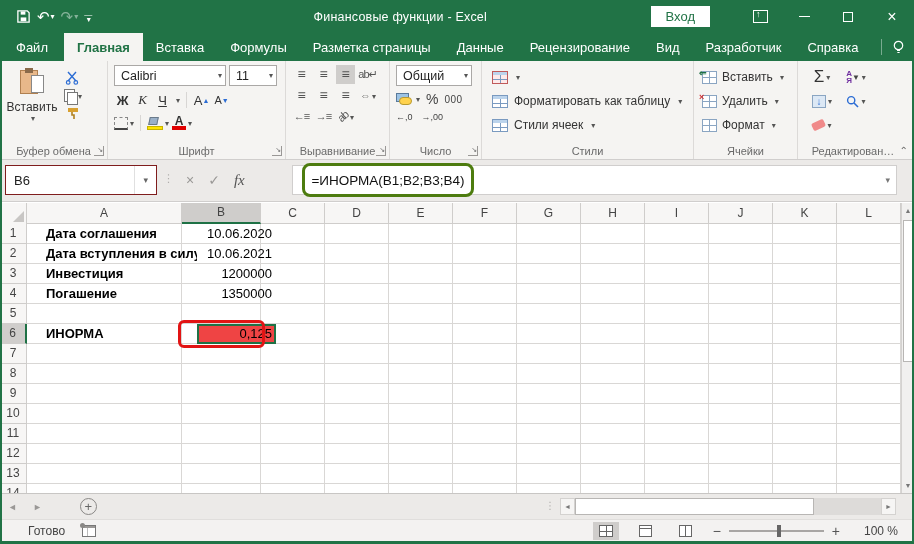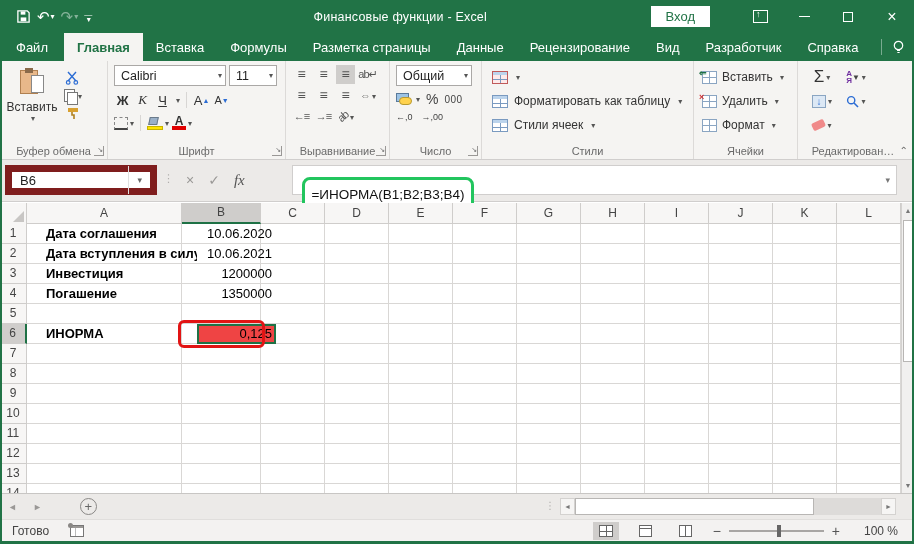--- a/index.html
+++ b/index.html
@@ -115,28 +115,28 @@
   .g-edit { width:110px; padding-left:8px; }
   .editgrid { display:grid; grid-template-columns:32px 36px; grid-auto-rows:24px; align-items:center; }
   .sigma { font-size:17px; color:#333; }
   .sort-ico { font-size:8px; line-height:7px; color:#7030a0; font-weight:bold; text-align:center; }
   .filldown { width:14px; height:13px; border:1px solid #8aa5c2; background:#dce8f5; color:#2b6cd4; font-size:10px; line-height:12px; text-align:center; font-weight:bold; }
   .eraser { width:13px; height:8px; background:#f08a8a; border-radius:2px; transform:rotate(-25deg); }
   .collapse { position:absolute; right:6px; bottom:3px; font-size:10px; color:#666; cursor:pointer; }
 
   
   .fbar { position:absolute; left:0; top:160px; width:914px; height:42px; background:#eceae8; border-bottom:1px solid #d0cecd; }
-  .namebox { position:absolute; left:5px; top:5px; width:152px; height:30px; background:#fff; border:7px solid #7f1d1d; display:flex; align-items:center; font-size:13px; color:#222; padding-left:8px; }
+  .namebox { position:absolute; left:5px; top:5px; width:152px; height:30px; background:#fff; border:1px solid #7f1d1d; display:flex; align-items:center; font-size:13px; color:#222; padding-left:8px; }
   .namebox .nbdd { margin-left:auto; padding-right:8px; font-size:9px; color:#666; border-left:1px solid #e0e0e0; padding-left:8px; line-height:28px; height:28px; cursor:pointer; }
   .fdots { position:absolute; left:163px; top:12px; color:#b0aeac; font-size:11px; letter-spacing:1px; }
   .fbtns { position:absolute; left:176px; top:5px; height:30px; display:flex; align-items:center; gap:14px; padding:0 10px; font-size:14px; color:#9a9896; }
   .fx { font-family:"Liberation Serif", serif; font-style:italic; font-size:15px; color:#555; }
   .formula-field { position:absolute; left:292px; top:5px; width:605px; height:30px; background:#fff; border:1px solid #d0cecd; }
   .fchev { position:absolute; right:6px; top:9px; font-size:9px; color:#777; }
-  .formula-hl { position:absolute; left:302px; top:17px; width:172px; height:34px; border:3px solid #22c55e; border-radius:8px; display:flex; align-items:center; justify-content:center; background:#fff; }
+  .formula-hl { position:absolute; left:302px; top:3px; width:172px; height:34px; border:3px solid #4d7c0f; border-radius:8px; display:flex; align-items:center; justify-content:center; background:#fff; }
   .formula-hl span { font-size:13.5px; color:#111; }
 
   
   .gridwrap { position:absolute; left:0; top:203px; width:901px; height:290px; overflow:hidden; background:#fff; }
   .hdr-row { position:absolute; left:0; top:0; height:21px; width:901px; display:flex; background:#f7f6f5; border-bottom:1px solid #cfcdcb; }
   .corner { width:27px; height:21px; border-right:1px solid #cfcdcb; position:relative; background:#f7f6f5; }
   .corner::after { content:""; position:absolute; right:2px; bottom:2px; border-left:11px solid transparent; border-bottom:11px solid #c8c6c4; }
   .col-h { height:21px; border-right:1px solid #cfcdcb; font-size:12px; color:#444; text-align:center; line-height:20px; cursor:pointer; }
   .col-h.sel { background:#cfcdcb; border-bottom:2px solid #1e7145; line-height:18px; }
   .rowhdrs { position:absolute; left:0; top:21px; width:27px; }
@@ -164,21 +164,21 @@
   .sheettab { background:#fff; color:#217346; font-weight:bold; border-left:1px solid #c8c6c4; border-right:1px solid #c8c6c4; border-bottom:2px solid #217346; display:flex; align-items:center; padding:0 18px; margin-left:40px; cursor:pointer; }
   .addsheet { width:17px; height:17px; border:1px solid #8a8886; border-radius:50%; color:#666; font-size:13px; line-height:15px; text-align:center; margin:4px 0 0 30px; cursor:pointer; }
   .hscroll { position:absolute; left:560px; top:4px; height:17px; width:336px; display:flex; align-items:center; }
   .hs-dots { position:absolute; left:-15px; top:2px; color:#b0aeac; font-size:10px; }
   .hs-arr { width:15px; height:17px; background:#f6f5f4; border:1px solid #d4d2d0; color:#777; font-size:7px; display:flex; align-items:center; justify-content:center; cursor:pointer; }
   .hs-track { flex:1; height:17px; background:#dddbd9; position:relative; }
   .hs-thumb { position:absolute; left:0; top:0; width:78%; height:17px; background:#fff; border:1px solid #b8b6b4; cursor:grab; }
 
   
   .statusbar { position:absolute; left:0; top:519px; width:914px; height:22px; background:#f3f2f1; border-top:1px solid #e0dedc; display:flex; align-items:center; font-size:12px; color:#444; }
-  .ready { padding-left:12px; width:70px; }
+  .ready { padding-left:28px; width:82px; }
   .macro-ico { width:14px; height:12px; border:1px solid #777; background:
      linear-gradient(#9a9896 2px, transparent 2px),
      linear-gradient(90deg, transparent 4px,#bbb 4px,#bbb 5px,transparent 5px); background-color:#fff; position:relative; cursor:pointer; }
   .macro-ico::before { content:""; position:absolute; left:-3px; top:-3px; width:5px; height:5px; border-radius:50%; background:#8a8886; }
   .sb-right { margin-left:auto; display:flex; align-items:center; gap:14px; padding-right:16px; }
   .view-ico { width:26px; height:18px; display:flex; align-items:center; justify-content:center; cursor:pointer; }
   .view-ico.sel { background:#cfcdcb; }
   .vi-normal { width:14px; height:12px; border:1px solid #666; background:
      linear-gradient(90deg, transparent 6px,#666 6px,#666 7px,transparent 7px),
      linear-gradient(transparent 5px,#666 5px,#666 6px,transparent 6px); background-color:#fff; }

